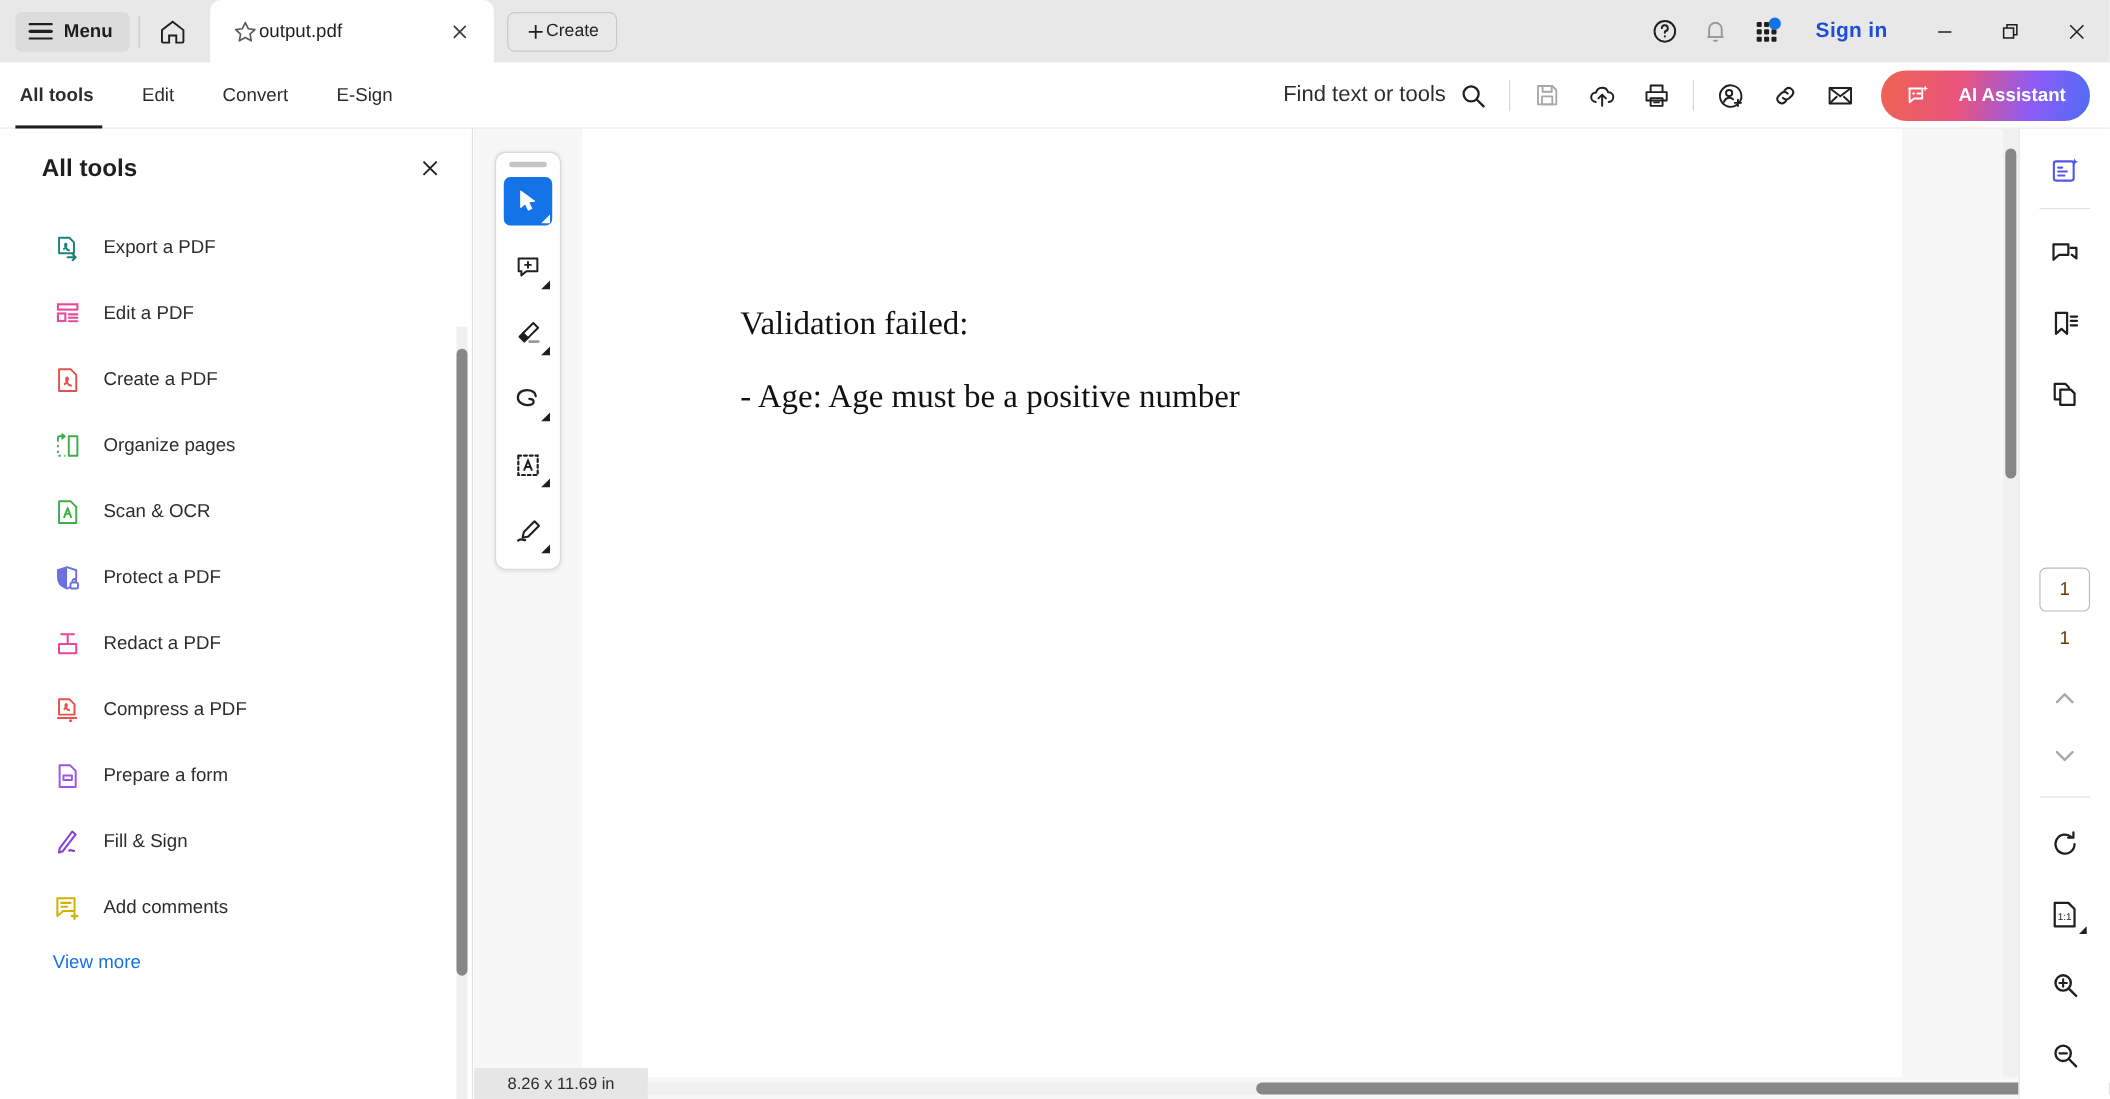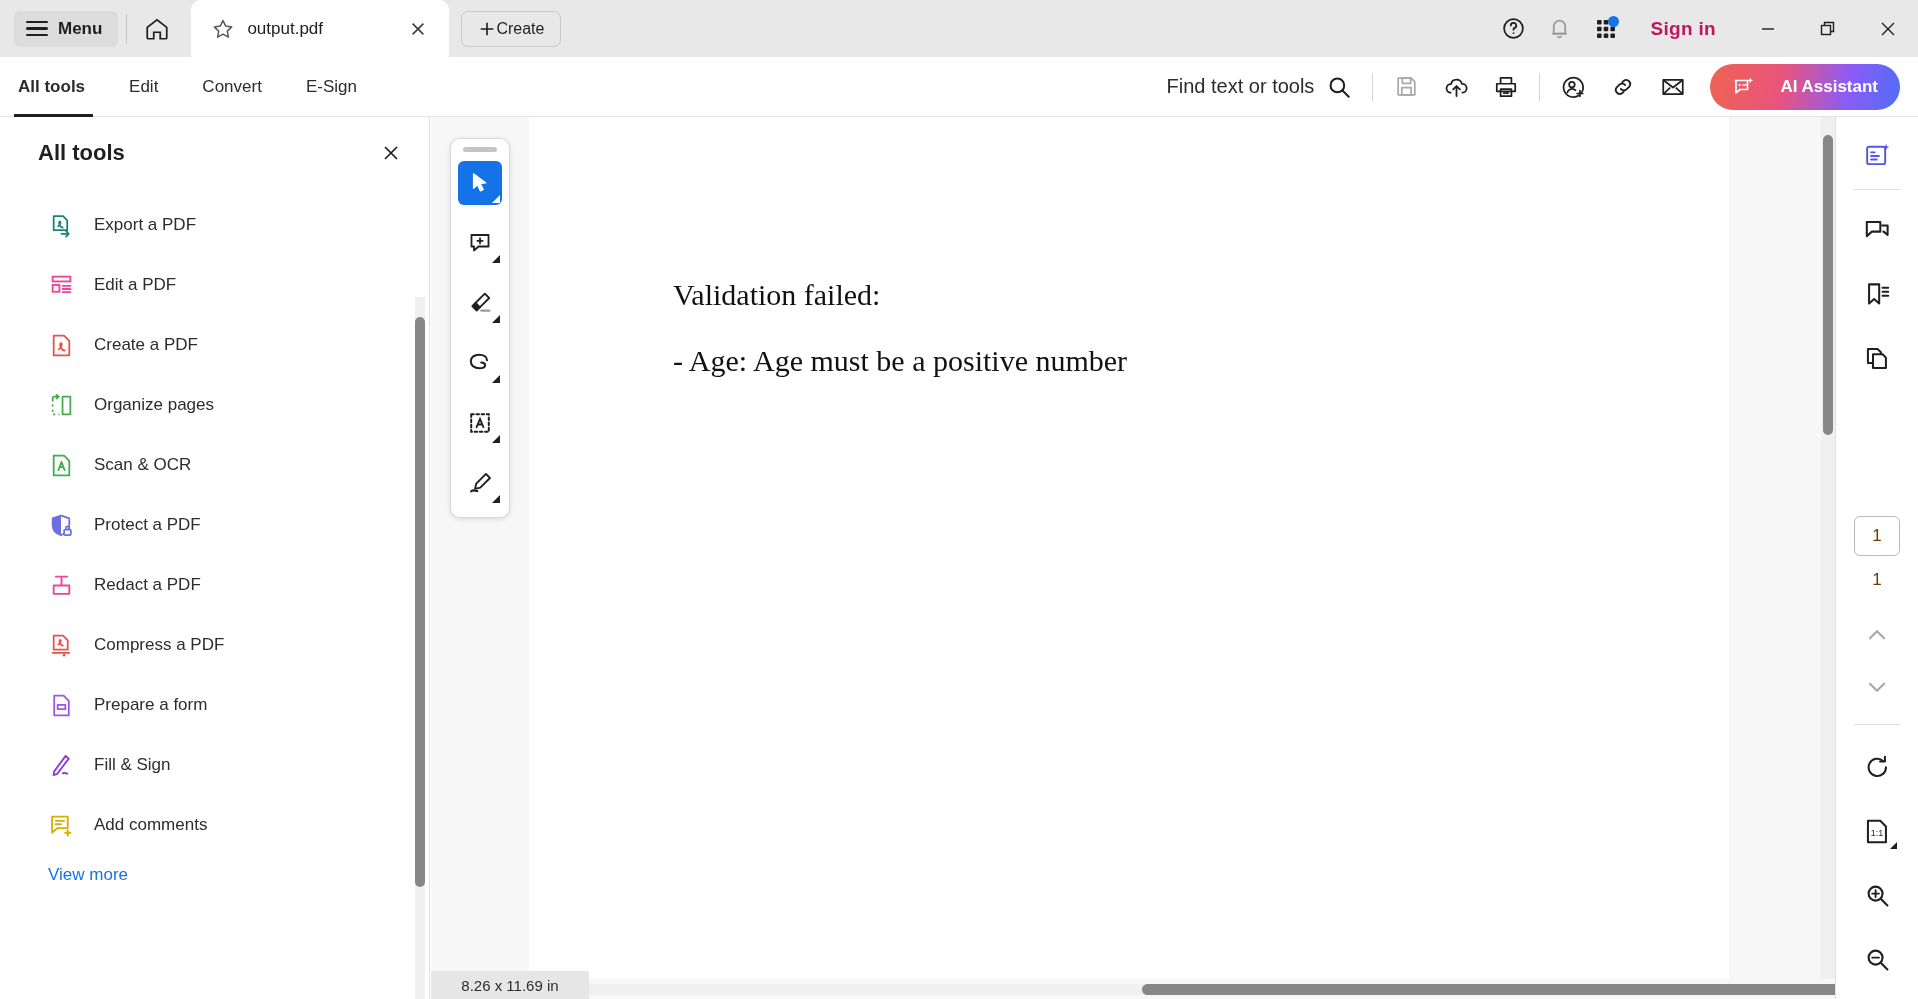--- a/index.html
+++ b/index.html
@@ -20,36 +20,36 @@
     display: flex; align-items: center; gap: 10px;
     margin-left: 14px; padding: 8px 16px 8px 12px;
     background: #dcdcdc; border-radius: 6px; cursor: pointer;
   }
   .hamburger { display: flex; flex-direction: column; gap: 4px; width: 22px; }
   .hamburger span { display: block; height: 2.5px; background: #1f1f1f; border-radius: 2px; }
   .menu-label { font-size: 17px; color: #1f1f1f; font-weight: bold; }
   .tb-divider { width: 1px; height: 30px; background: #c4c4c4; margin: 0 8px; }
   .home-btn { width: 44px; height: 44px; display: flex; align-items: center; justify-content: center; cursor: pointer; border-radius: 5px; }
   .tab {
-    display: flex; align-items: center; gap: 12px;
+    display: flex; align-items: center; 
     margin-left: 12px; height: 57px; padding: 0 18px 0 20px;
     background: #fff; border-radius: 10px 10px 0 0; min-width: 258px;
     cursor: pointer;
   }
   .tab-title { font-size: 17px; color: #1f1f1f; flex: 1; }
   .tab-close { width: 26px; height: 26px; display:flex; align-items:center; justify-content:center; cursor:pointer; border-radius:4px; }
   .create-btn {
     display: flex; align-items: center; gap: 0; margin-left: 12px;
     padding: 8px 16px; border: 1px solid #c9c9c9; border-radius: 7px;
     background: #e8e8e8; cursor: pointer;
   }
   .create-label { font-size: 16px; color: #1f1f1f; }
   .tb-right { margin-left: auto; display: flex; align-items: center; height: 57px; }
   .tb-icon { width: 46px; height: 46px; display: flex; align-items: center; justify-content: center; cursor: pointer; border-radius: 5px; position: relative; }
-  .signin { font-size: 19px; font-weight: bold; color: #be185d; padding: 0 22px; cursor: pointer; letter-spacing: .3px;}
+  .signin { font-size: 19px; font-weight: bold; color: #1d4ed8; padding: 0 22px; cursor: pointer; letter-spacing: .3px;}
   .wctl { width: 60px; height: 57px; display: flex; align-items: center; justify-content: center; cursor: pointer; }
   .blue-dot { position: absolute; top: 10px; right: 10px; width: 11px; height: 11px; border-radius: 50%; background: #1473e6; }
 
   
   .toolbar {
     position: absolute; top: 57px; left: 0; width: 1918px; height: 60px;
     background: #fff; display: flex; align-items: center;
     border-bottom: 1px solid #e3e3e3;
   }
   .tt { position: relative; font-size: 17px; color: #2c2c2c; padding: 0 22px; height: 60px; display: flex; align-items: center; cursor: pointer; }

